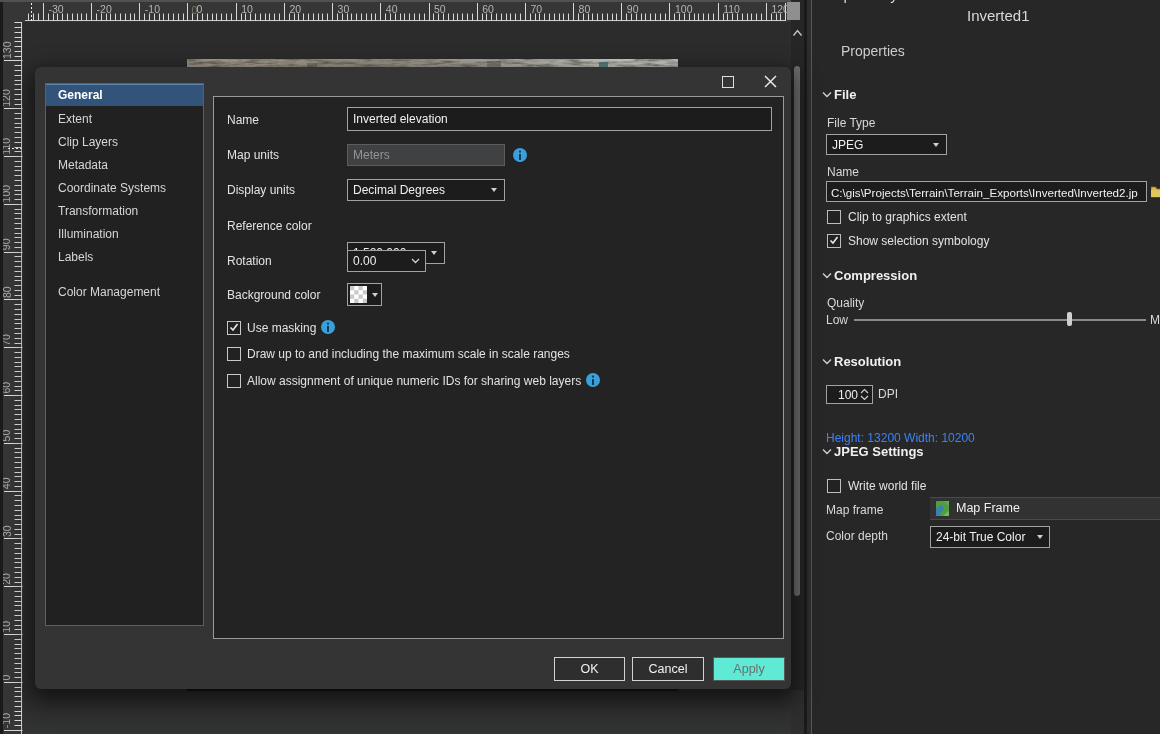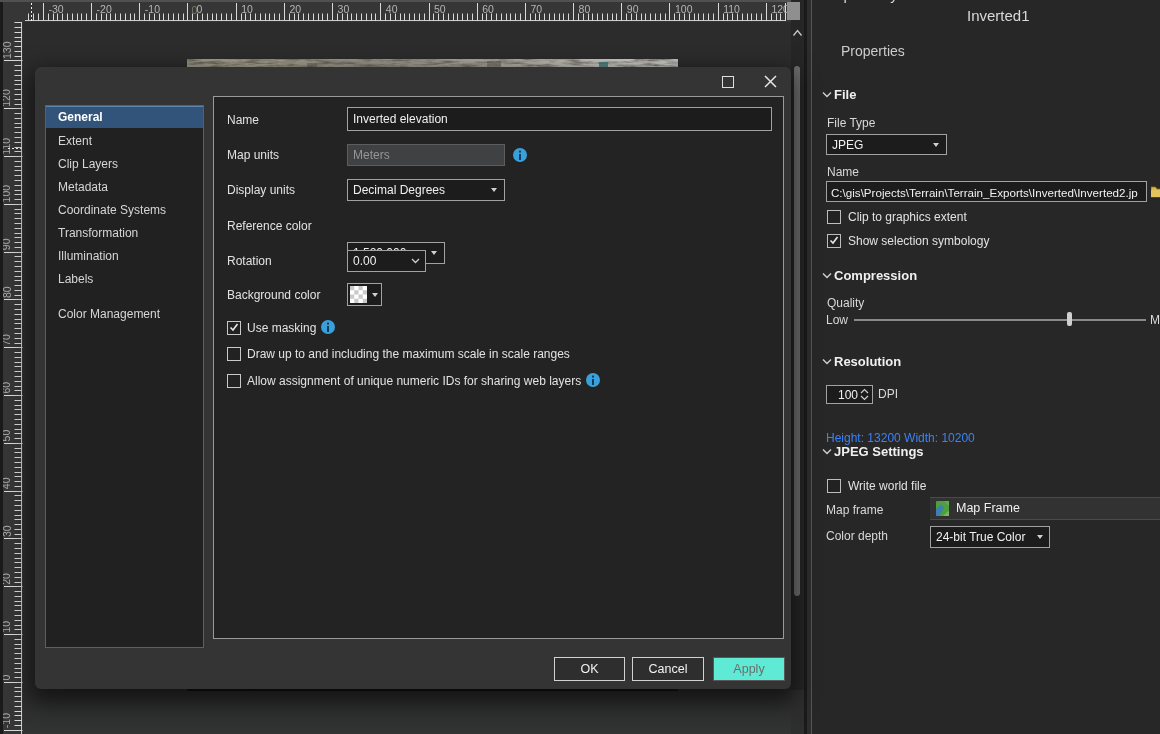--- a/index.html
+++ b/index.html
@@ -515,21 +515,21 @@
 </div>
 
 <div class="abs" id="dlg" style="left:35px;top:67px;width:756px;height:622px;background:#343434;
      border-radius:6px;box-shadow:0 8px 22px 5px rgba(0,0,0,0.55);">
 
   <div class="abs" style="left:687px;top:9px;width:10px;height:10px;border:1.5px solid #dedede;"></div>
   <svg class="abs" style="left:729px;top:8px;" width="13" height="13">
     <path d="M1 1 L12 12 M12 1 L1 12" stroke="#e6e6e6" stroke-width="1.5"></path>
   </svg>
 
-  <div class="abs" style="left:10px;top:38px;width:157px;height:541px;background:#212121;border:1px solid #5f5f5f;">
+  <div class="abs" style="left:10px;top:16px;width:157px;height:541px;background:#212121;border:1px solid #5f5f5f;">
     <div class="abs" style="left:0;top:0;width:157px;height:21px;background:#33547a;border-top:1px solid #5d84ab;"></div>
     <div class="abs lbl bold" style="left:12px;top:5px;color:#fff;">General</div>
     <div class="abs lbl" style="left:12px;top:29px;color:#d6d6d6;">Extent</div>
     <div class="abs lbl" style="left:12px;top:52px;color:#d6d6d6;">Clip Layers</div>
     <div class="abs lbl" style="left:12px;top:75px;color:#d6d6d6;">Metadata</div>
     <div class="abs lbl" style="left:12px;top:98px;color:#d6d6d6;">Coordinate Systems</div>
     <div class="abs lbl" style="left:12px;top:121px;color:#d6d6d6;">Transformation</div>
     <div class="abs lbl" style="left:12px;top:144px;color:#d6d6d6;">Illumination</div>
     <div class="abs lbl" style="left:12px;top:167px;color:#d6d6d6;">Labels</div>
     <div class="abs lbl" style="left:12px;top:190px;color:#d6d6d6;margin-top:12px;">Color Management</div>

